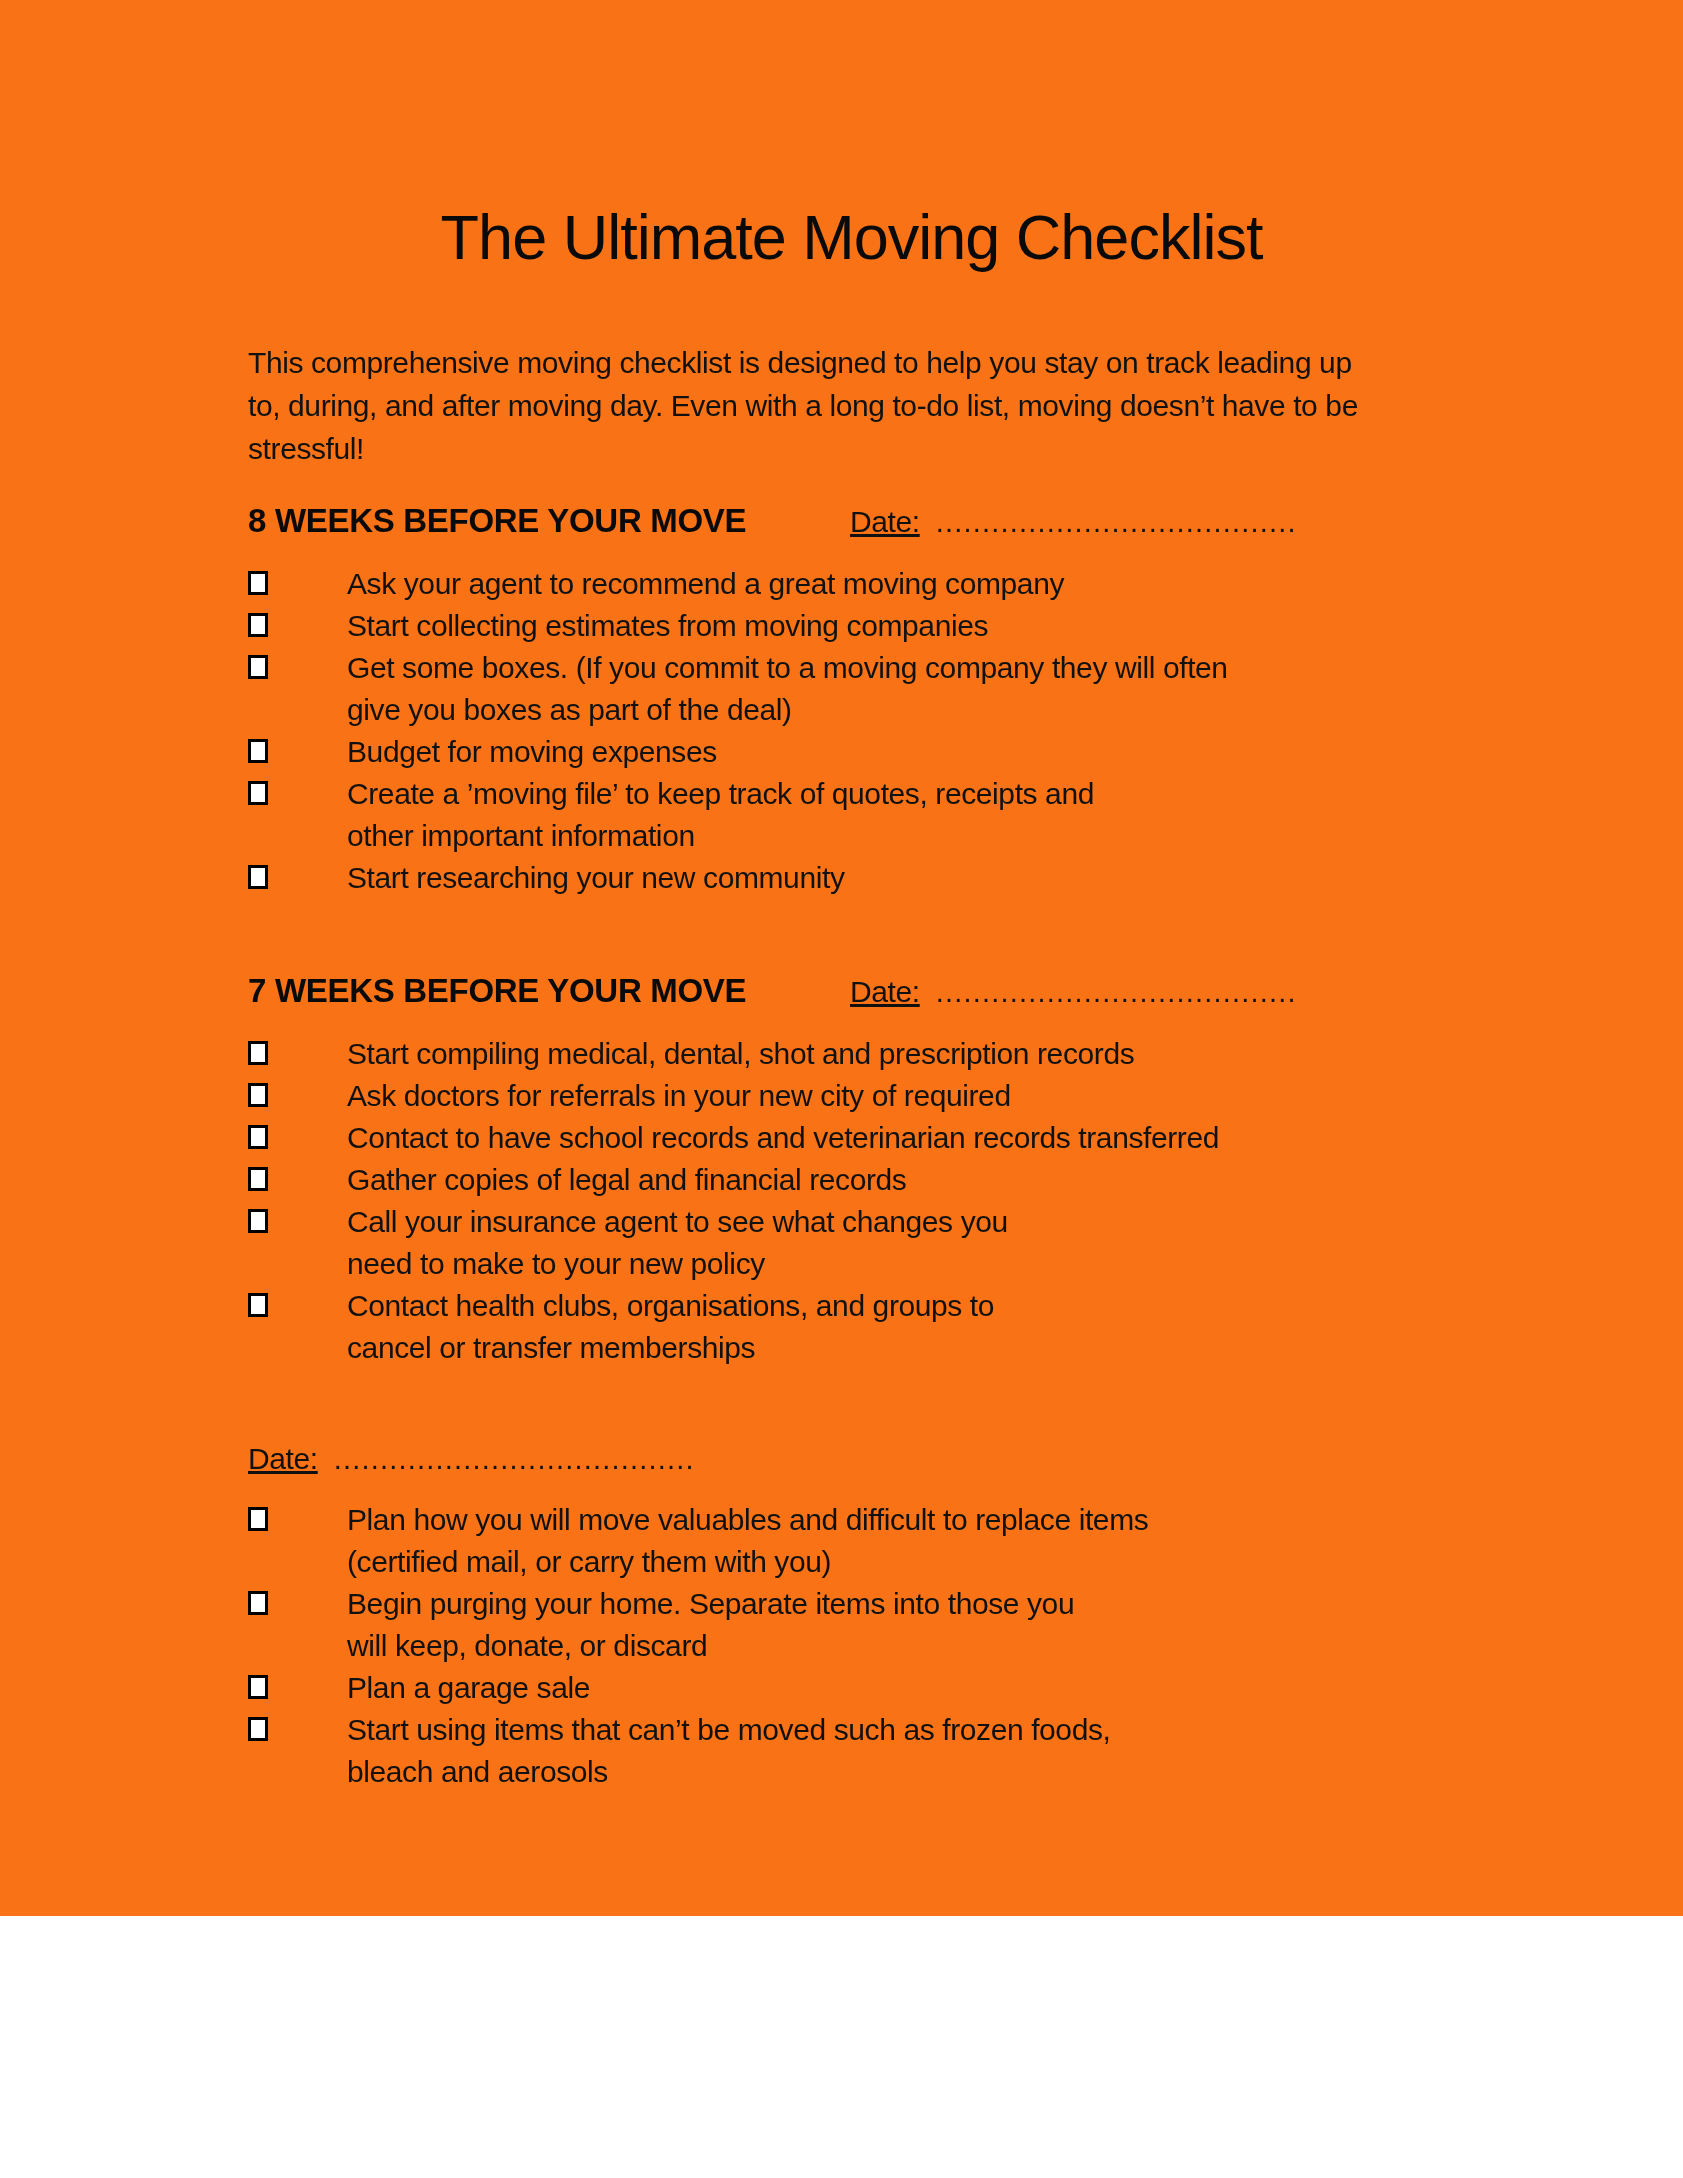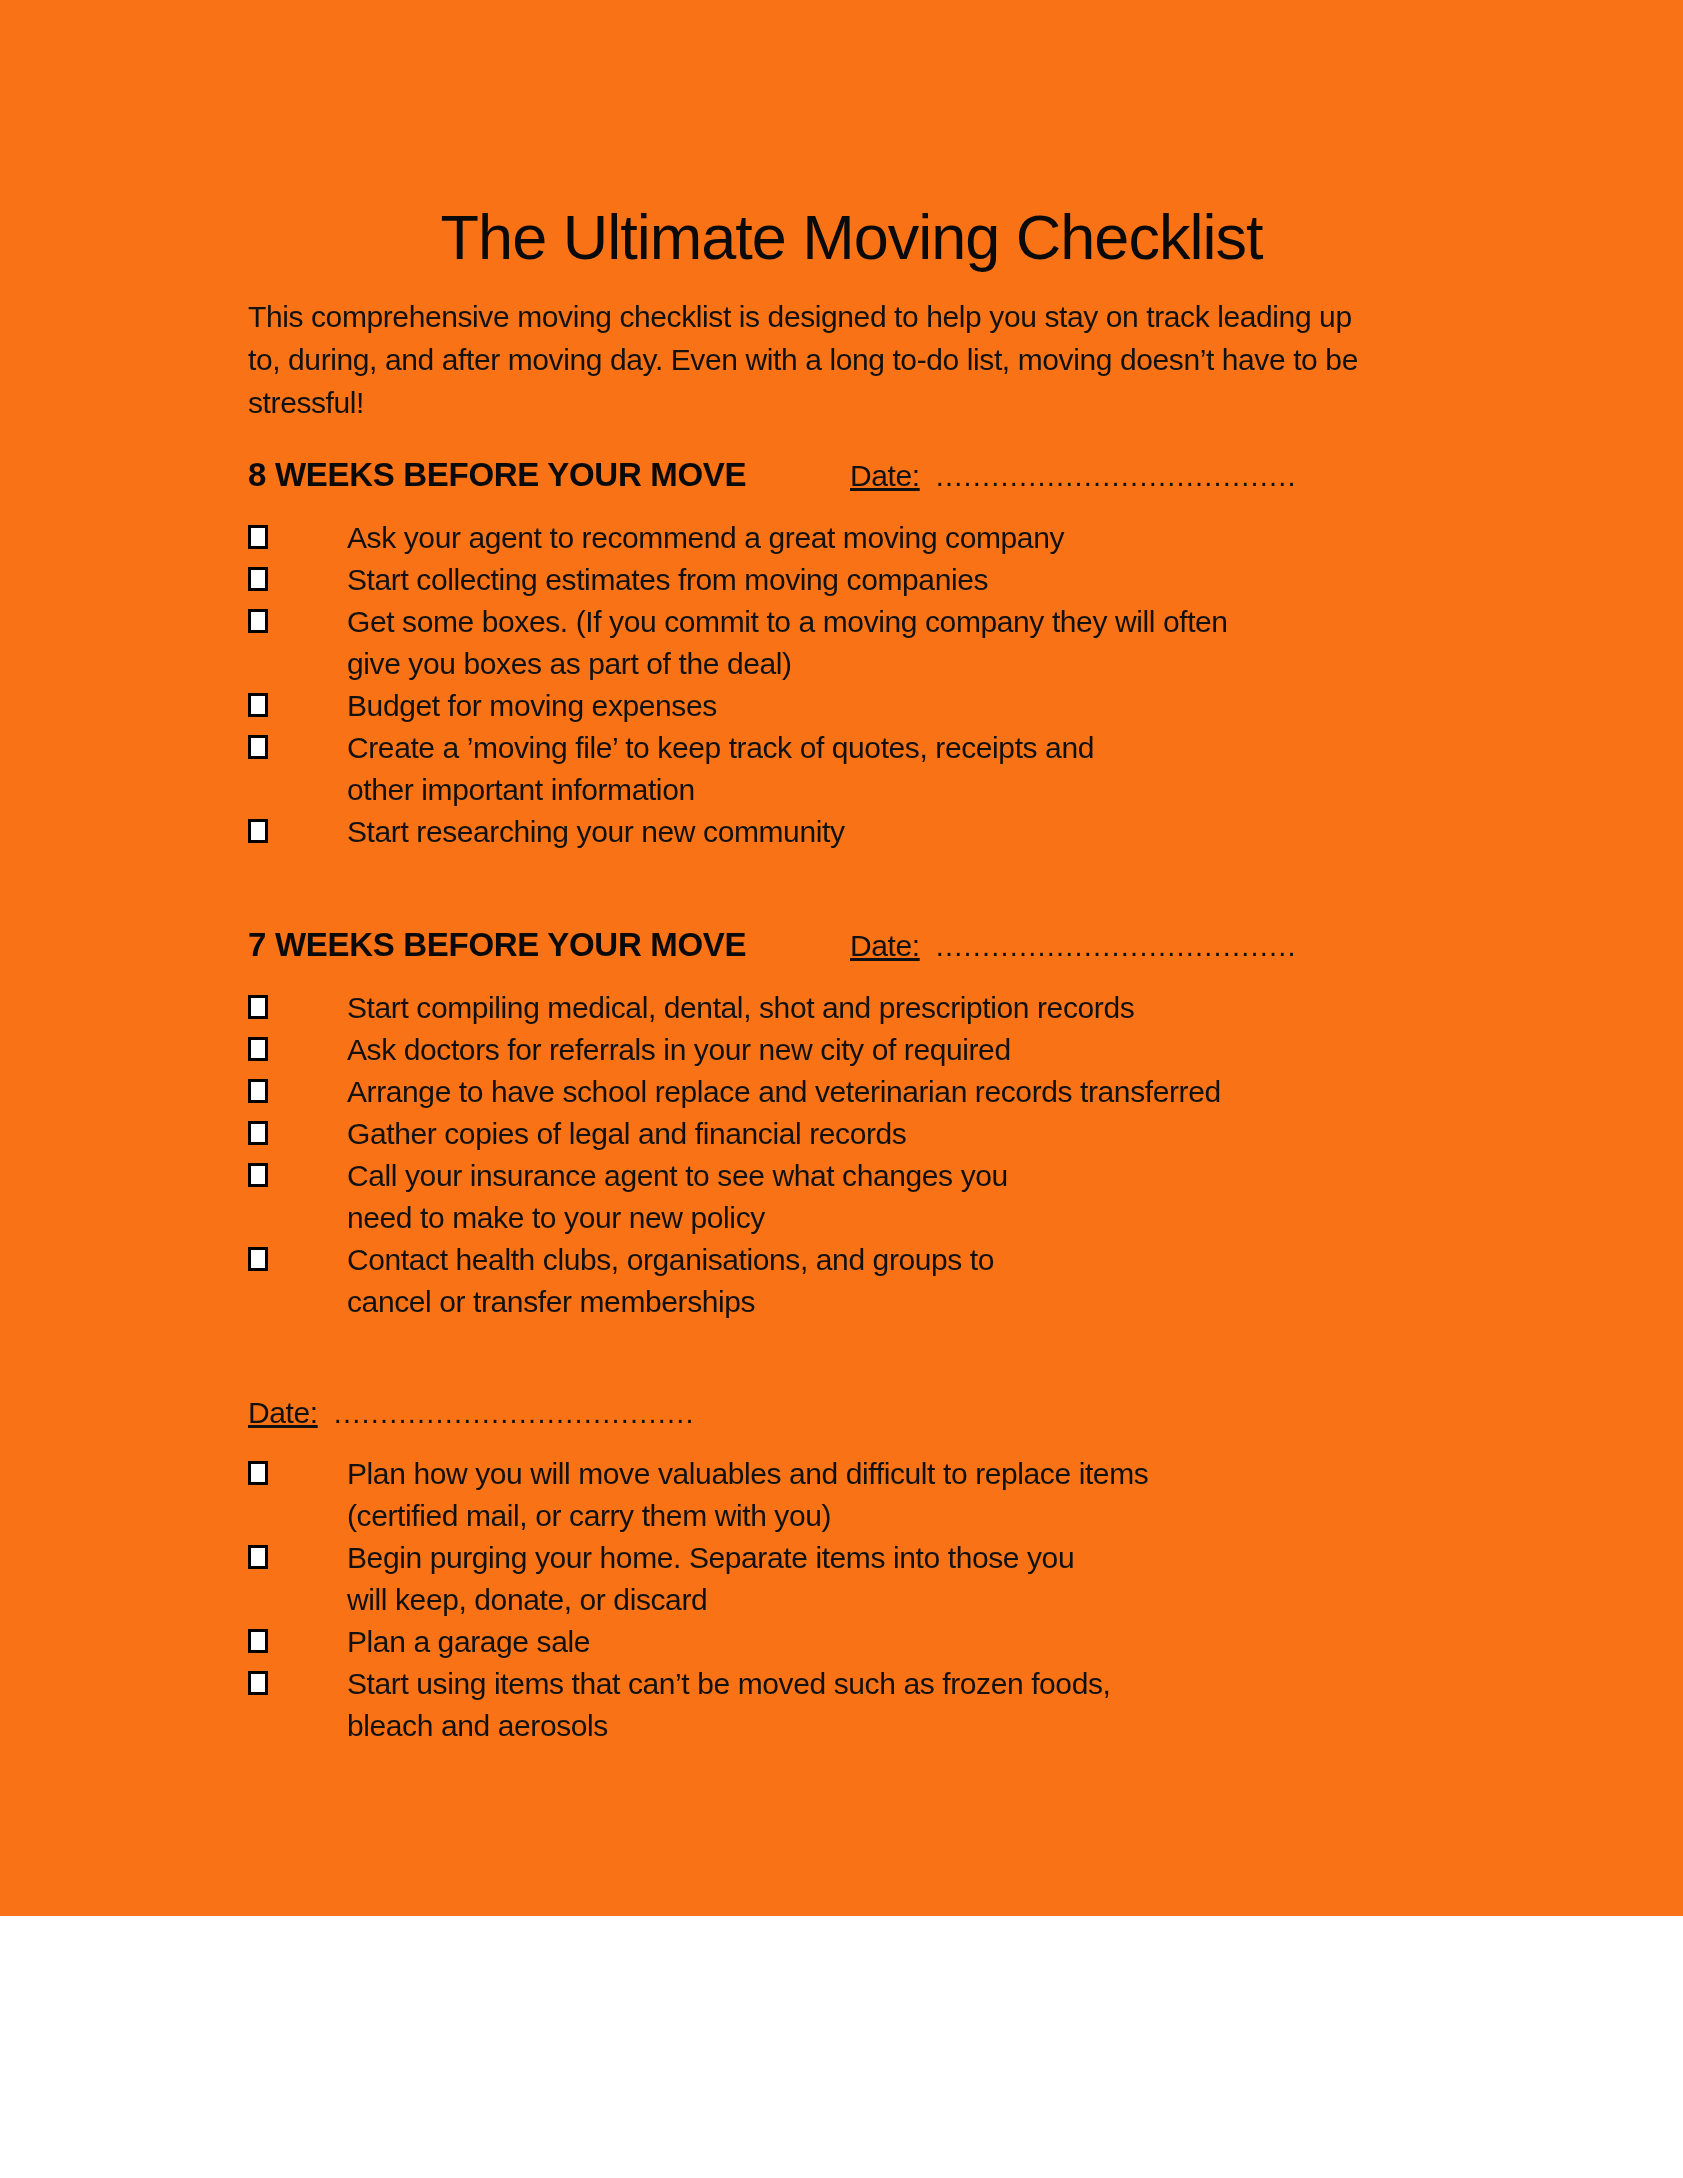--- a/index.html
+++ b/index.html
@@ -21,21 +21,21 @@
   }
   .title {
     font-size: 63px;
     font-weight: 400;
     letter-spacing: -1px;
     line-height: 1.08;
     text-align: center;
     color: #0a0a0a;
   }
   .intro {
-    margin-top: 24px;
+    margin-top: 70px;
     font-size: 30px;
     line-height: 43px;
     letter-spacing: -0.4px;
     white-space: pre-line;
     color: #111;
   }
   .section { margin-top: 73px; }
   .section.first { margin-top: 32px; }
   .section-header {
     display: flex;
@@ -161,21 +161,21 @@
         <div class="item">
           <div class="checkbox-cell">
               <span class="checkbox"></span>
             </div>
           <div class="item-text">Ask doctors for referrals in your new city of required</div>
         </div>
         <div class="item">
           <div class="checkbox-cell">
               <span class="checkbox"></span>
             </div>
-          <div class="item-text">Arrange to have school replace and veterinarian records transferred</div>
+          <div class="item-text">Contact to have school records and veterinarian records transferred</div>
         </div>
         <div class="item">
           <div class="checkbox-cell">
               <span class="checkbox"></span>
             </div>
           <div class="item-text">Gather copies of legal and financial records</div>
         </div>
         <div class="item">
           <div class="checkbox-cell">
               <span class="checkbox"></span>

